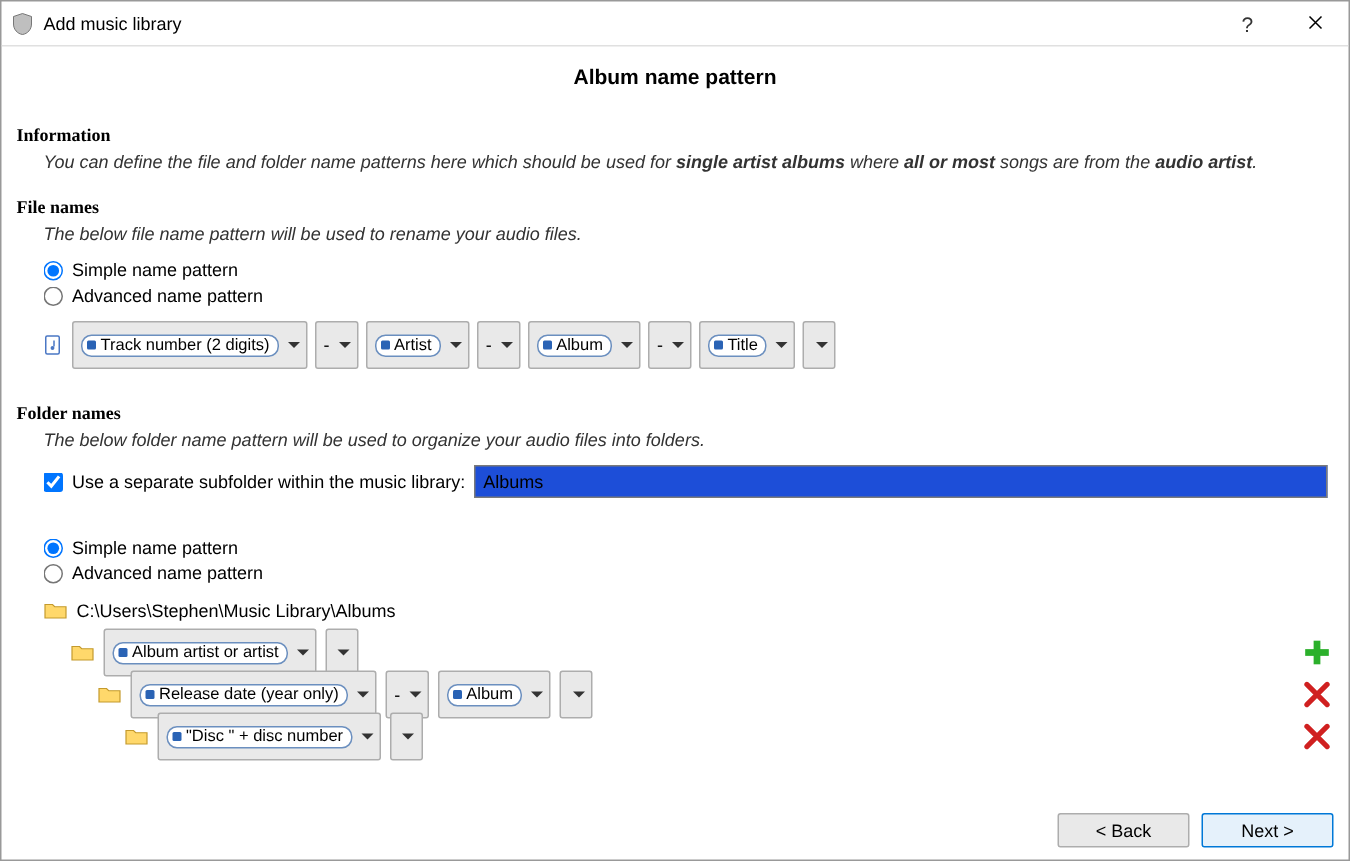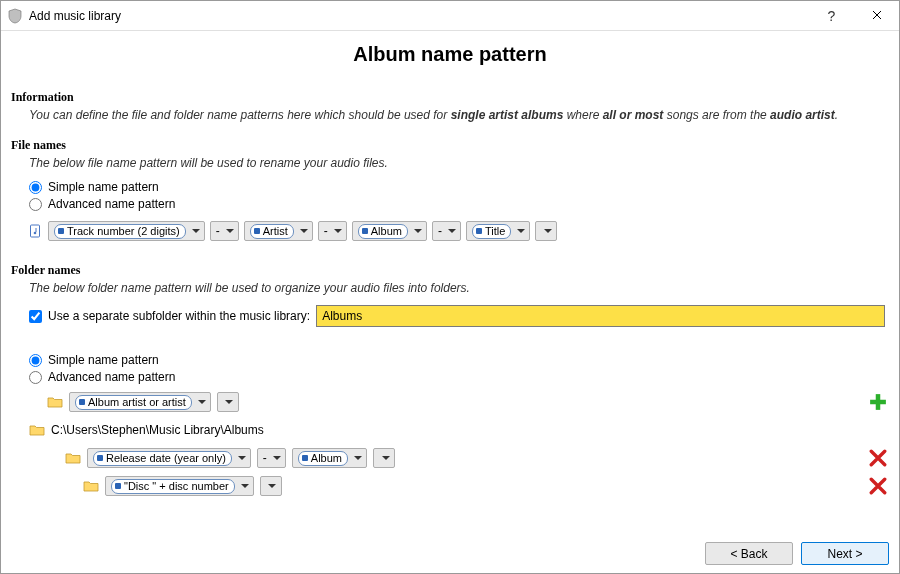--- a/index.html
+++ b/index.html
@@ -26,21 +26,21 @@
   }
   .titlebar .title { flex: 0 0 auto; }
   .titlebar .spacer { flex: 1; }
   .titlebar .win-btn {
     width: 45px; height: 30px;
     display: flex; align-items: center; justify-content: center;
     color: #333;
   }
   .page-title {
     text-align: center;
-    font-size: 20px;
+    font-size: 14px;
     font-weight: 700;
     padding: 12px 0 18px;
   }
   .content {
     padding: 0 10px;
   }
   .section-head {
     font-weight: 700;
     font-size: 12px;
     margin: 6px 0 3px;
@@ -61,26 +61,26 @@
   .tokens-row {
     display: flex; align-items: center;
     gap: 5px;
     margin: 10px 0 2px 18px;
   }
   .text-input {
     height: 22px;
     border: 1px solid #7a7a7a;
     padding: 2px 5px;
     font: inherit;
-    background: #fde047;
+    background: #1d4ed8;
   }
   .subfolder-input { flex: 1; margin-right: 4px; }
   .token-btn {
     display: inline-flex; align-items: center;
-    height: 20px;
+    height: 32px;
     border: 1px solid #adadad;
     background: #e9e9e9;
     padding: 0 4px 0 5px;
     gap: 4px;
     font: inherit;
     cursor: default;
     border-radius: 2px;
   }
   .token-btn.sep { min-width: 20px; justify-content: center; }
   .token-btn.empty { min-width: 22px; justify-content: center; }
@@ -253,20 +253,29 @@
   <label class="radio-row">
     <input type="radio" name="folderpattern" checked="" style="">
     <span>Simple name pattern</span>
   </label>
   <label class="radio-row">
     <input type="radio" name="folderpattern" style="">
     <span>Advanced name pattern</span>
   </label>
 
   <div class="tree">
+    <div class="tree-row">
+      <span class="folder-icon">
+        <svg viewBox="0 0 16 16">
+            <path d="M1 4 h5 l1.5 1.5 H15 V13 H1 Z" fill="#ffd86b" stroke="#c49a2d" stroke-width="0.8"></path>
+          </svg>
+      </span>
+      <span class="tree-path">C:\Users\Stephen\Music Library\Albums</span>
+    </div>
+
     <div class="tree-row indent-1">
       <span class="folder-icon">
         <svg viewBox="0 0 16 16">
             <path d="M1 4 h5 l1.5 1.5 H15 V13 H1 Z" fill="#ffd86b" stroke="#c49a2d" stroke-width="0.8"></path>
           </svg>
       </span>
       <button class="token-btn">
         <span class="tag-pill">
             <span class="dot"></span>
             <span>Album artist or artist</span>
@@ -279,29 +288,20 @@
       <div class="right-icons">
         <span class="action-icon">
           <svg viewBox="0 0 16 16">
               <rect x="6" y="1" width="4" height="14" fill="#2bb02b"></rect>
               <rect x="1" y="6" width="14" height="4" fill="#2bb02b"></rect>
             </svg>
         </span>
       </div>
     </div>
 
-    <div class="tree-row">
-      <span class="folder-icon">
-        <svg viewBox="0 0 16 16">
-            <path d="M1 4 h5 l1.5 1.5 H15 V13 H1 Z" fill="#ffd86b" stroke="#c49a2d" stroke-width="0.8"></path>
-          </svg>
-      </span>
-      <span class="tree-path">C:\Users\Stephen\Music Library\Albums</span>
-    </div>
-
     <div class="tree-row indent-2">
       <span class="folder-icon">
         <svg viewBox="0 0 16 16">
             <path d="M1 4 h5 l1.5 1.5 H15 V13 H1 Z" fill="#ffd86b" stroke="#c49a2d" stroke-width="0.8"></path>
           </svg>
       </span>
       <button class="token-btn">
         <span class="tag-pill">
             <span class="dot"></span>
             <span>Release date (year only)</span>

